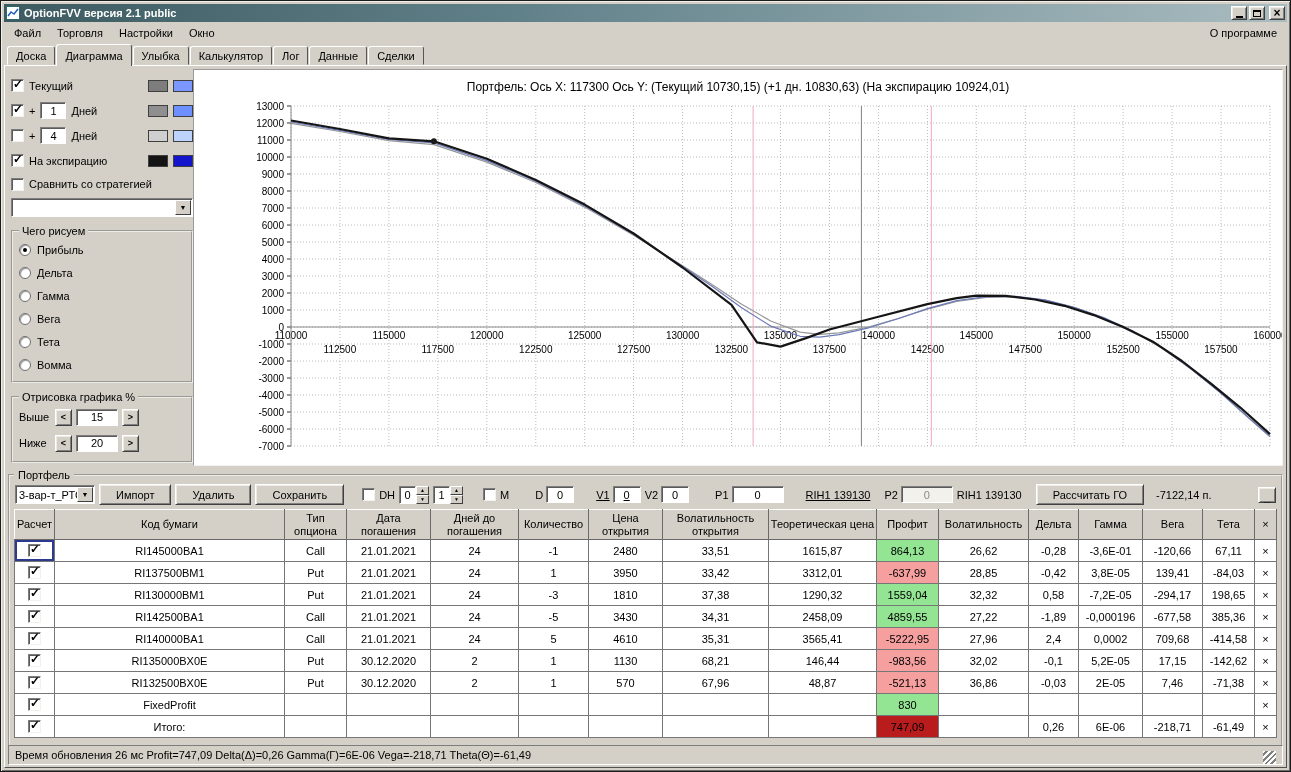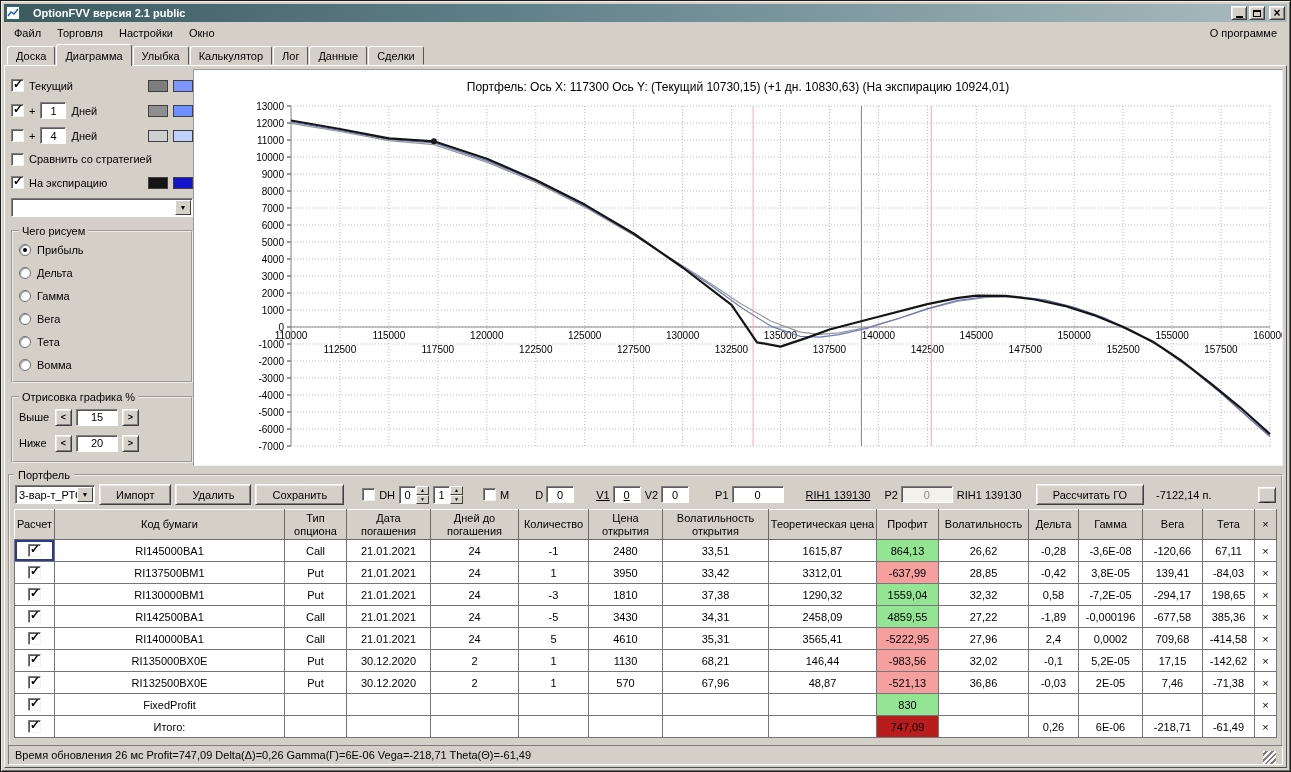--- a/index.html
+++ b/index.html
@@ -1,21 +1,21 @@
 <!DOCTYPE html>
 <html><head>
 <meta charset="utf-8">
 <style>
   *{box-sizing:border-box;margin:0;padding:0;}
   html,body{width:1291px;height:772px;background:#808080;}
   body{font-family:"Liberation Sans",sans-serif;font-size:11px;color:#000;}
   .window{position:relative;width:1291px;height:772px;background:#d4d0c8;border:1px solid #1c1c1c;
     box-shadow:inset 1px 1px 0 #f0efea, inset -1px -1px 0 #6f6f6f;padding:3px;overflow:hidden;}
   
-  .titlebar{height:18px;display:flex;align-items:center;gap:13px;padding:0 2px;
+  .titlebar{height:18px;display:flex;align-items:center;gap:4px;padding:0 2px;
     background:linear-gradient(90deg,#3c5a60,#61818a 40%,#a9bcc0);}
   .app-icon{width:14px;height:14px;flex:none;display:block;}
   .title-text{color:#fff;font-weight:bold;font-size:11px;white-space:nowrap;}
   .tb-buttons{margin-left:auto;display:flex;gap:2px;}
   .tb-btn{width:16px;height:14px;background:#d4d0c8;border:1px solid;border-color:#fff #404040 #404040 #fff;
     box-shadow:inset 1px 1px 0 #ecebe5,inset -1px -1px 0 #808080;display:flex;align-items:center;justify-content:center;}
   .tb-btn.close{margin-left:2px;}
   .glyph-min{width:7px;height:2px;background:#000;margin-top:7px;}
   .glyph-restore{width:8px;height:7px;border:1px solid #000;border-top-width:2px;}
   .glyph-close::after{content:"×";font-size:12px;font-weight:bold;line-height:10px;}
@@ -174,30 +174,30 @@
 
       <div class="side-row">
         <span class="cb side-cb"></span>
         <span class="sr-label">+</span>
         <input class="tbox days-input" value="4" style="">
         <span class="sr-label">Дней</span>
         <span class="sw first" style="background: rgb(207, 207, 207);"></span>
         <span class="sw" style="background: rgb(189, 211, 253);"></span>
       </div>
 
-      <div class="side-row" style="height:22px">
-        <span class="cb" id="compare-cb"></span>
-        <span class="sr-label">Сравнить со стратегией</span>
-      </div>
-
       <div class="side-row">
         <span class="cb side-cb checked"></span>
         <span class="sr-label">На экспирацию</span>
         <span class="sw first" style="background: rgb(20, 20, 20);"></span>
         <span class="sw" style="background: rgb(20, 20, 205);"></span>
+      </div>
+
+      <div class="side-row" style="height:22px">
+        <span class="cb" id="compare-cb"></span>
+        <span class="sr-label">Сравнить со стратегией</span>
       </div>
 
       <div class="combo">
         <span class="combo-text"></span>
         <span class="combo-btn"></span>
       </div>
 
       <fieldset class="group">
         <legend>Чего рисуем</legend>
         <div class="radio-row">
@@ -470,21 +470,21 @@
               <td>Call</td>
               <td>21.01.2021</td>
               <td>24</td>
               <td>-1</td>
               <td>2480</td>
               <td>33,51</td>
               <td>1615,87</td>
               <td style="background: rgb(147, 228, 147);">864,13</td>
               <td>26,62</td>
               <td>-0,28</td>
-              <td>-3,6E-08</td>
+              <td>-3,6E-01</td>
               <td>-120,66</td>
               <td>67,11</td>
               <td class="del-cell">×</td>
             </tr>
             <tr>
               <td class="cb-cell">
                 <span class="cb checked"></span>
               </td>
               <td>RI137500BM1</td>
               <td>Put</td>

